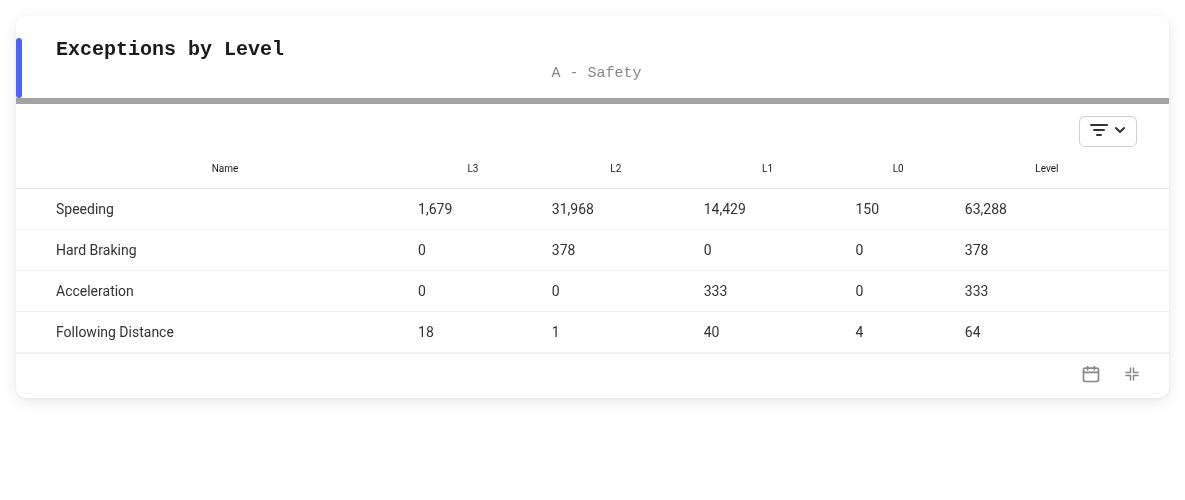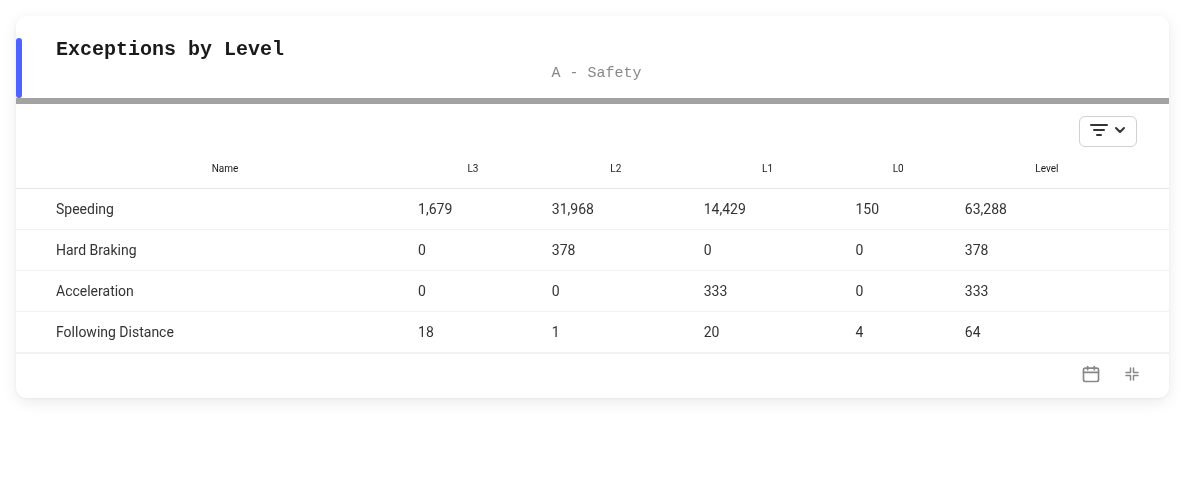--- a/index.html
+++ b/index.html
@@ -160,21 +160,21 @@
         <td>0</td>
         <td>0</td>
         <td>333</td>
         <td>0</td>
         <td>333</td>
       </tr>
       <tr>
         <td>Following Distance</td>
         <td>18</td>
         <td>1</td>
-        <td>20</td>
+        <td>40</td>
         <td>4</td>
         <td>64</td>
       </tr>
     </tbody>
   </table>
 
   <div class="footer">
     <span class="footer-icon">
       <svg width="20" height="20" viewBox="0 0 24 24" fill="none" stroke="currentColor" stroke-width="2" stroke-linecap="round" stroke-linejoin="round">
         <rect x="3" y="5" width="18" height="16" rx="2"></rect>

